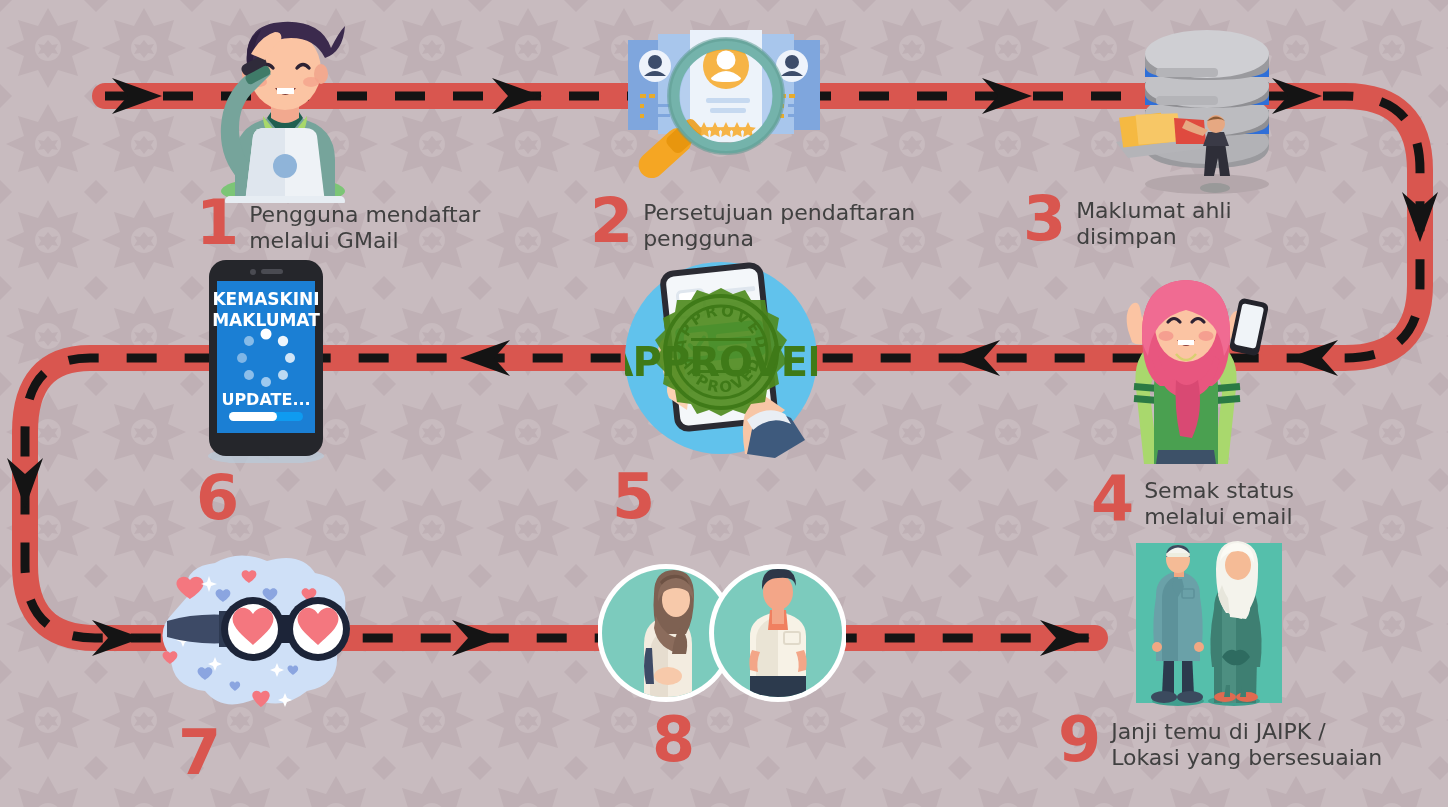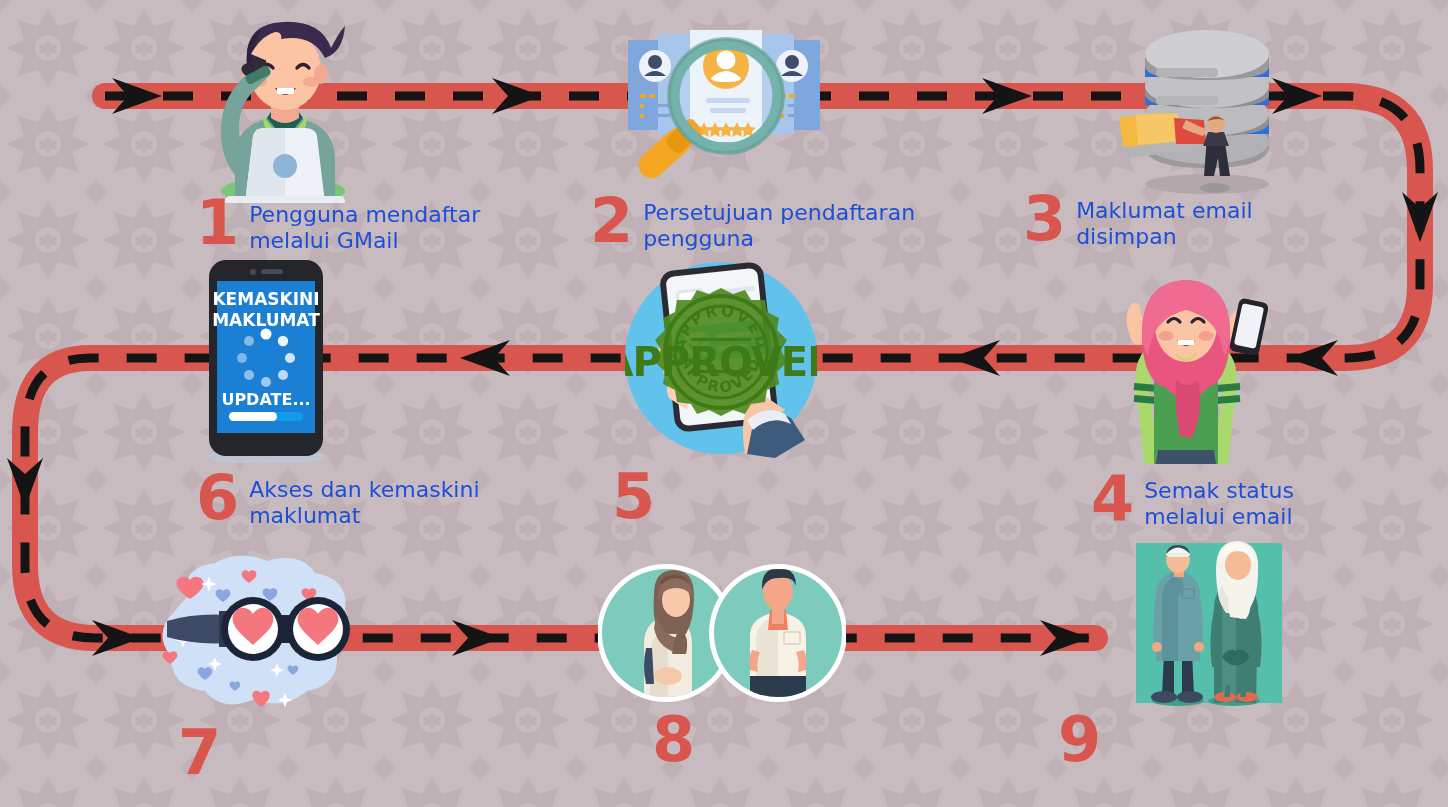--- a/index.html
+++ b/index.html
@@ -18,21 +18,21 @@
   .road{position:absolute;inset:0;width:1448px;height:807px;pointer-events:none;}
 
   
   .step{position:absolute;display:flex;align-items:flex-start;}
   .num{
     font-family:"DejaVu Sans","Liberation Sans",sans-serif;
     font-weight:bold;font-size:62px;line-height:54px;color:#d9564f;
     margin-right:12px;letter-spacing:-2px;
   }
   .cap{
-    font-size:22px;line-height:26px;color:#1d4ed8;font-weight:400;
+    font-size:22px;line-height:26px;color:#404040;font-weight:400;
     padding-top:6px;white-space:pre-line;
   }
 
   .art{position:absolute;text-align:center;}
   .art svg{display:block;}
 </style>
 </head>
 <body>
 
 <div id="stage">
@@ -490,45 +490,45 @@
   </div>
 
   <div class="step" style="left:590px;top:194px;">
     <div class="num">2</div>
     <div class="cap">Persetujuan pendaftaran
 pengguna</div>
   </div>
 
   <div class="step" style="left:1023px;top:192px;">
     <div class="num">3</div>
-    <div class="cap">Maklumat email
+    <div class="cap">Maklumat ahli
 disimpan</div>
   </div>
 
   <div class="step" style="left:1091px;top:472px;">
     <div class="num">4</div>
     <div class="cap">Semak status
 melalui email</div>
   </div>
 
   <div class="step" style="left:612px;top:470px;">
     <div class="num">5</div>
   </div>
 
   <div class="step" style="left:196px;top:471px;">
     <div class="num">6</div>
-    <div class="cap">Akses dan kemaskini
-maklumat</div>
   </div>
 
   <div class="step" style="left:178px;top:726px;">
     <div class="num">7</div>
   </div>
 
   <div class="step" style="left:652px;top:713px;">
     <div class="num">8</div>
   </div>
 
   <div class="step" style="left:1058px;top:713px;">
     <div class="num">9</div>
+    <div class="cap">Janji temu di JAIPK /
+Lokasi yang bersesuaian</div>
   </div>
 
 </div>
 
 </body></html>

